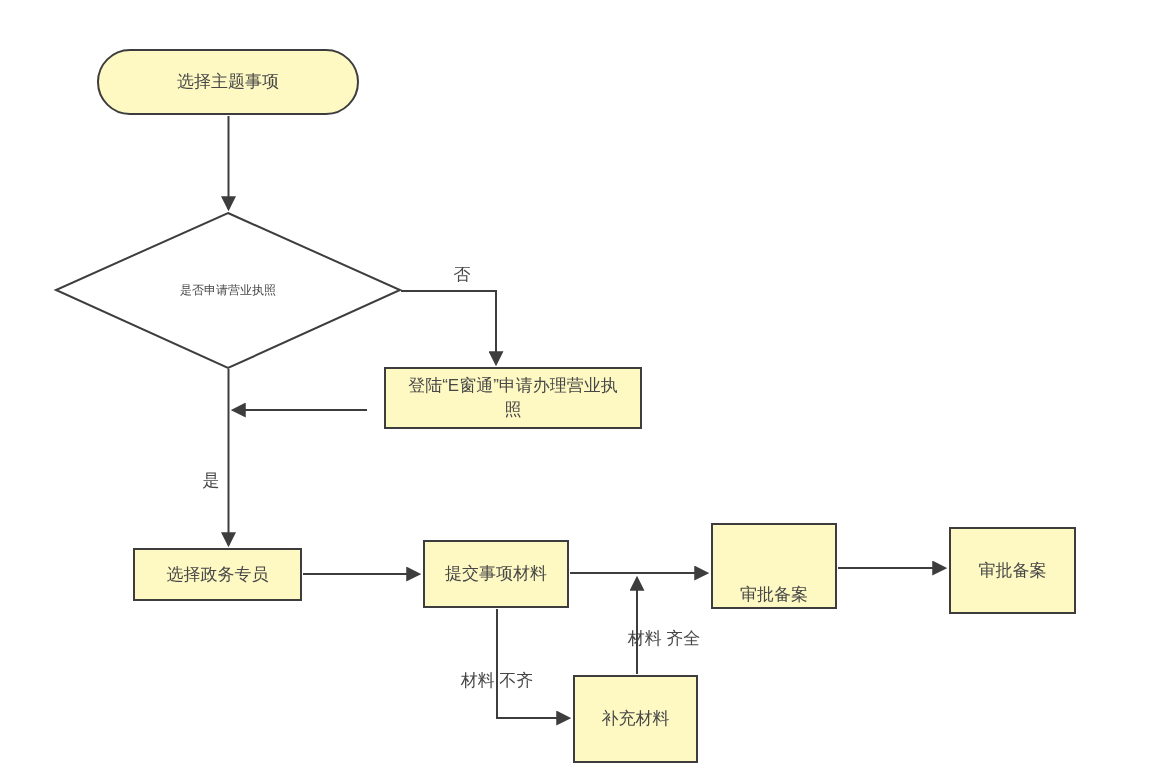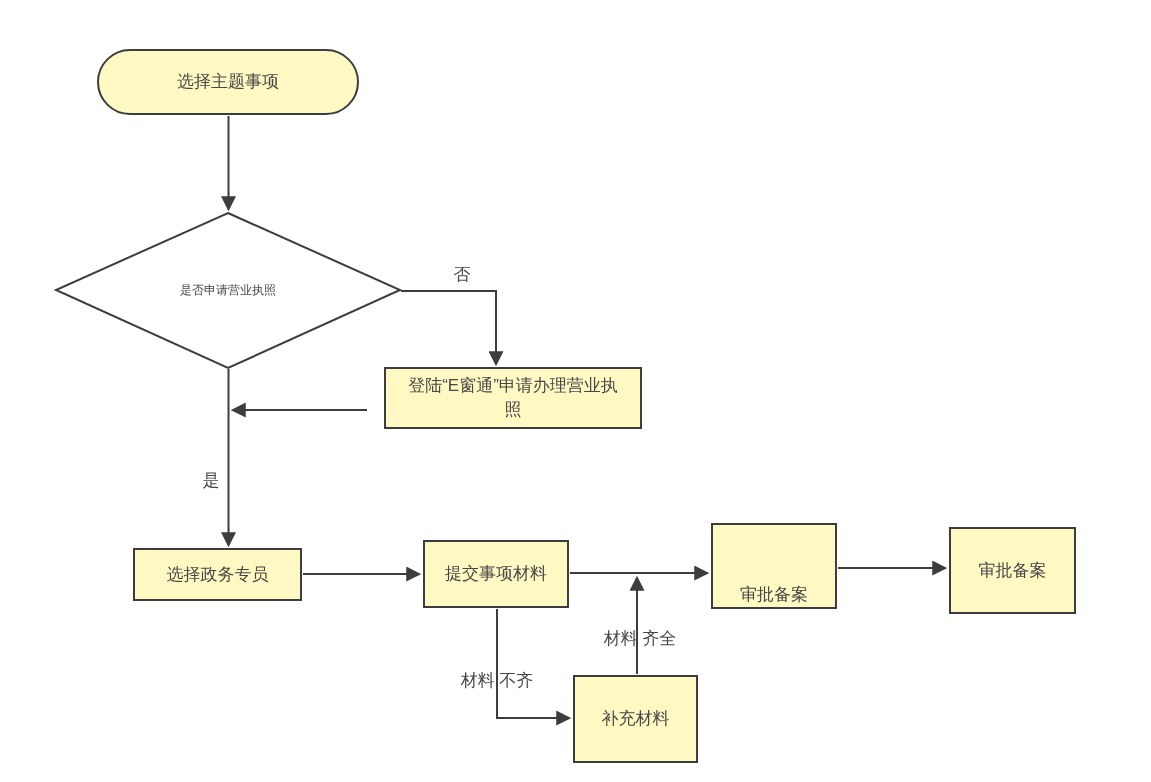--- a/index.html
+++ b/index.html
@@ -68,21 +68,21 @@
   .edge-label {
     position: absolute;
     transform: translate(-50%, -50%);
     font-size: 17px;
     color: #474747;
     white-space: nowrap;
     background: transparent;
   }
   #label-no         { left: 462px; top: 274px; }
   #label-yes        { left: 211px; top: 480px; }
-  #label-complete   { left: 640px; top: 638px; }
+  #label-complete   { left: 664px; top: 638px; }
   #label-incomplete { left: 497px; top: 680px; }
 </style>
 </head>
 <body>
 
 <div class="canvas">
 
   <div class="node terminator" id="node-start">
     <span>选择主题事项</span>
   </div>

